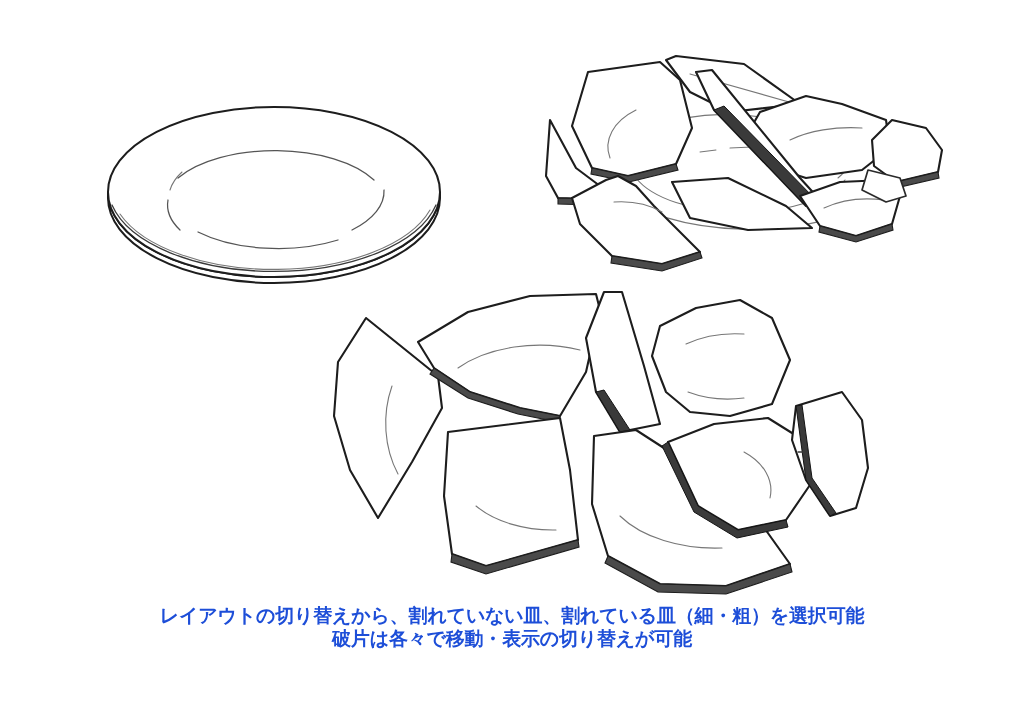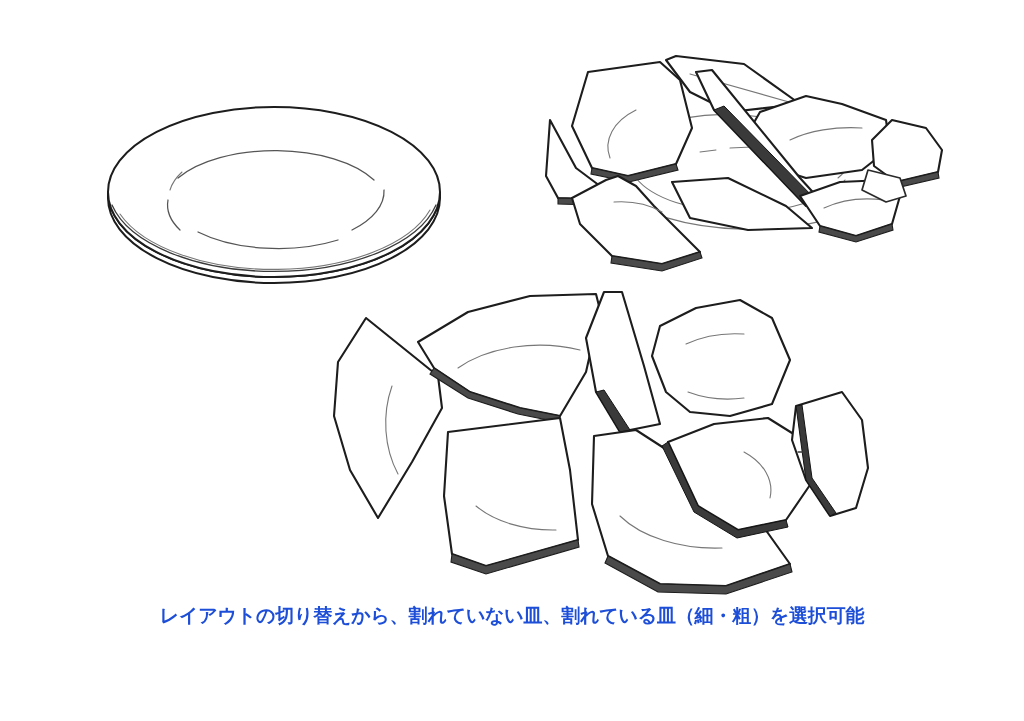--- a/index.html
+++ b/index.html
@@ -149,15 +149,16 @@
       <path class="rim-line-faint" d="M744,452 A68,48 0 0 1 770,498"></path>
 
       <path class="shard-face" d="M796,406 L842,392 L862,420 L868,468 L856,508 L830,516 L806,480 L792,440 Z"></path>
       <path class="edge-shade-dark" d="M796,406 L806,480 L830,516 L836,513 L812,478 L802,405 Z"></path>
       <path class="thickness-line" d="M798,452 L808,452"></path>
     </g>
   </svg>
 
   <div class="caption-block">
     <span class="caption-line">レイアウトの切り替えから、割れていない皿、割れている皿（細・粗）を選択可能</span>
+    <span class="caption-line">破片は各々で移動・表示の切り替えが可能</span>
   </div>
 
 </div>
 
 </body></html>

